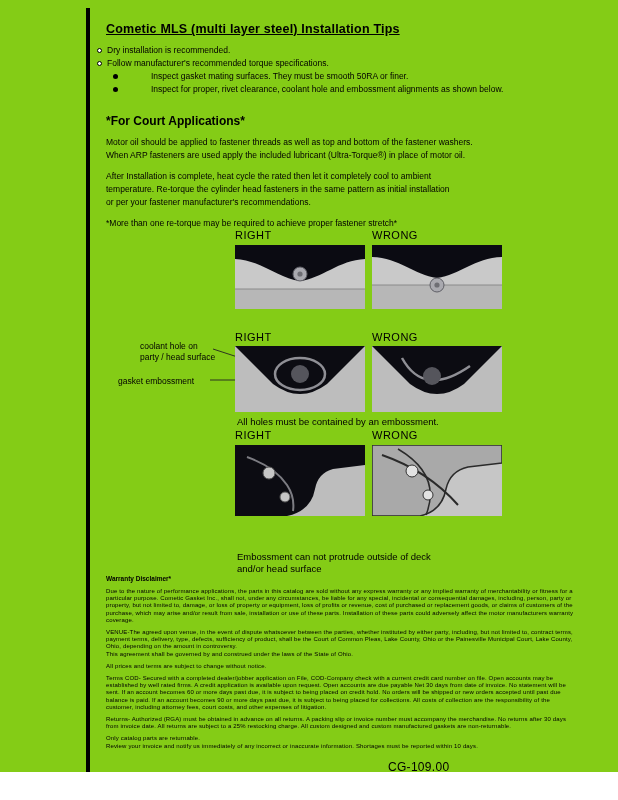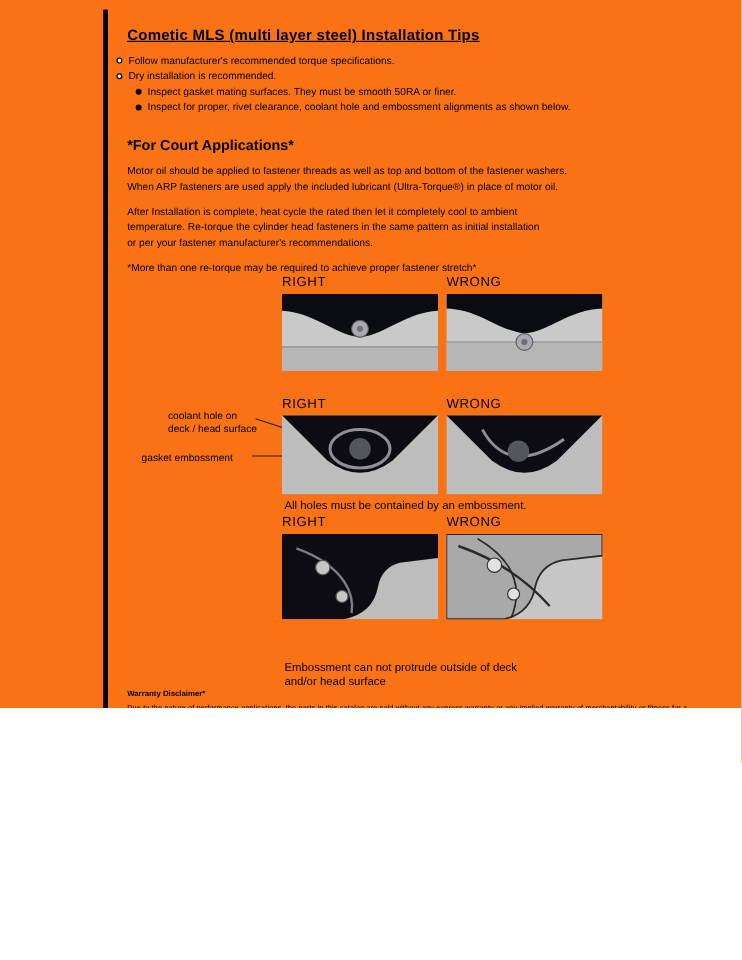--- a/index.html
+++ b/index.html
@@ -1,33 +1,33 @@
 <!DOCTYPE html>
 <html><head>
 <meta charset="utf-8">
 <style>
   * { margin:0; padding:0; box-sizing:border-box; }
   html,body { background:#ffffff; }
   .page {
-    position:relative; width:618px; height:590px; background:#f97316;
+    position:relative; width:618px; height:772px; background:#84cc16;
     font-family:"Liberation Sans", sans-serif; color:#000; overflow:hidden;
   }
   .vrule { position:absolute; left:86px; top:8px; width:4px; height:787px; background:#000; }
 
   .title {
     position:absolute; left:106px; top:22px; font-size:12.5px; font-weight:bold;
     text-decoration:underline; letter-spacing:0.2px;
   }
 
   .tips { position:absolute; left:97px; top:44px; width:505px; font-size:8.5px; line-height:13px; }
   .tip { display:flex; align-items:flex-start; }
   .tip .txt { padding-left:5px; }
   .mk-o { flex:none; width:5px; height:5px; border:1px solid #000; border-radius:50%; margin-top:4px; background:#fff; }
   .mk-f { flex:none; width:5px; height:5px; border-radius:50%; margin-top:4px; background:#000; }
-  .tip.sub { padding-left:16px; }
+  .tip.sub { padding-left:16px;gap:28px; }
 
   .diesel { position:absolute; left:106px; top:114px; width:475px; }
   .diesel-h { font-size:12px; font-weight:bold; line-height:14px; }
   .body-p { margin-top:8px; font-size:8.5px; line-height:13px; }
   .note { margin-top:9px; font-size:8.5px; line-height:11px; }
   .pre { white-space:pre-line; }
 
   .dg-label { position:absolute; width:130px; text-align:left; font-size:11px; letter-spacing:0.5px; }
   .panel { position:absolute; width:130px; }
   .panel svg { display:block; }
@@ -47,25 +47,25 @@
 
 <div class="page">
 
   <div class="vrule"></div>
 
   <div class="title">Cometic MLS (multi layer steel) Installation Tips</div>
 
   <div class="tips">
     <div class="tip">
       <span class="mk-o"></span>
-      <span class="txt">Follow manufacturer's recommended torque specifications.</span>
+      <span class="txt">Dry installation is recommended.</span>
     </div>
     <div class="tip">
       <span class="mk-o"></span>
-      <span class="txt">Dry installation is recommended.</span>
+      <span class="txt">Follow manufacturer's recommended torque specifications.</span>
     </div>
     <div class="tip sub">
       <span class="mk-f"></span>
       <span class="txt">Inspect gasket mating surfaces.  They must be smooth 50RA or finer.</span>
     </div>
     <div class="tip sub">
       <span class="mk-f"></span>
       <span class="txt">Inspect for proper, rivet clearance, coolant hole and embossment alignments as shown below.</span>
     </div>
   </div>
@@ -101,21 +101,21 @@
       <path d="M0,0 H130 V12 C102,13 88,30 65,33 C42,30 28,13 0,12 Z" fill="#0b0b12"></path>
       <circle cx="65" cy="40" r="7" fill="#a9a9af" stroke="#5f5f66"></circle>
       <circle cx="65" cy="40" r="2.6" fill="#6e6e74"></circle>
     </svg>
   </div>
 
   <div class="dg-label" style="left:235px; top:331px;">RIGHT</div>
   <div class="dg-label" style="left:372px; top:331px;">WRONG</div>
 
   <div class="callout pre" style="left:140px; top:341px;">coolant hole on
-deck / head surface</div>
+party / head surface</div>
   <div class="callout" style="left:118px; top:376px;">gasket embossment</div>
   <svg class="arrows" width="200" height="66" viewBox="0 0 200 66">
     <line x1="103" y1="13" x2="186" y2="40" stroke="#222" stroke-width="0.9"></line>
     <line x1="100" y1="44" x2="166" y2="44" stroke="#222" stroke-width="0.9"></line>
   </svg>
 
   <div class="panel" style="left:235px; top:346px;">
     <svg viewBox="0 0 130 66" width="130" height="66">
       <rect width="130" height="66" fill="#bdbdbd"></rect>
       <path d="M0,0 H130 L92,38 Q65,58 38,38 Z" fill="#0c0c12"></path>

